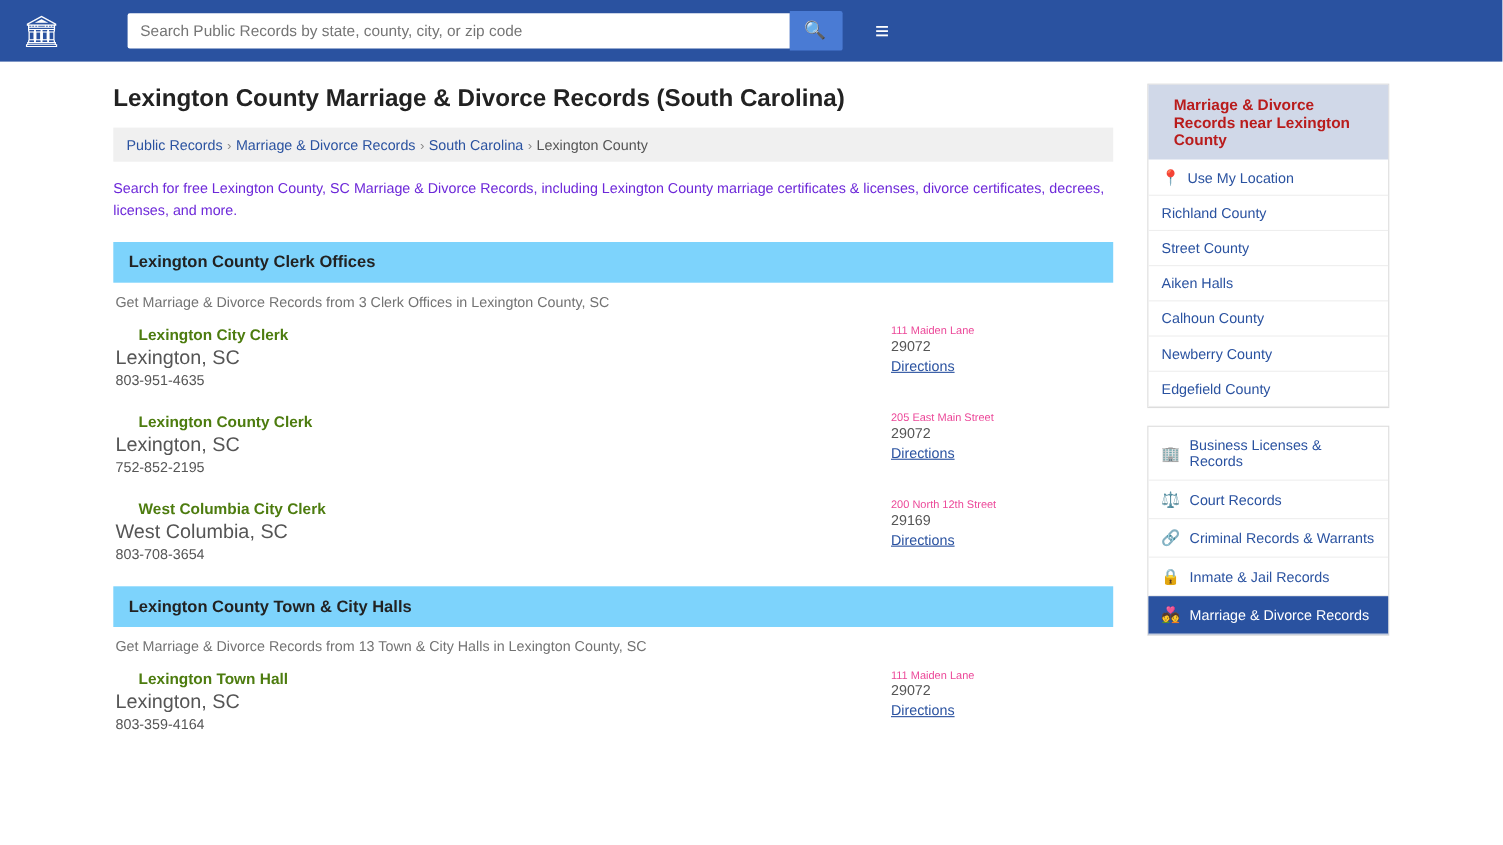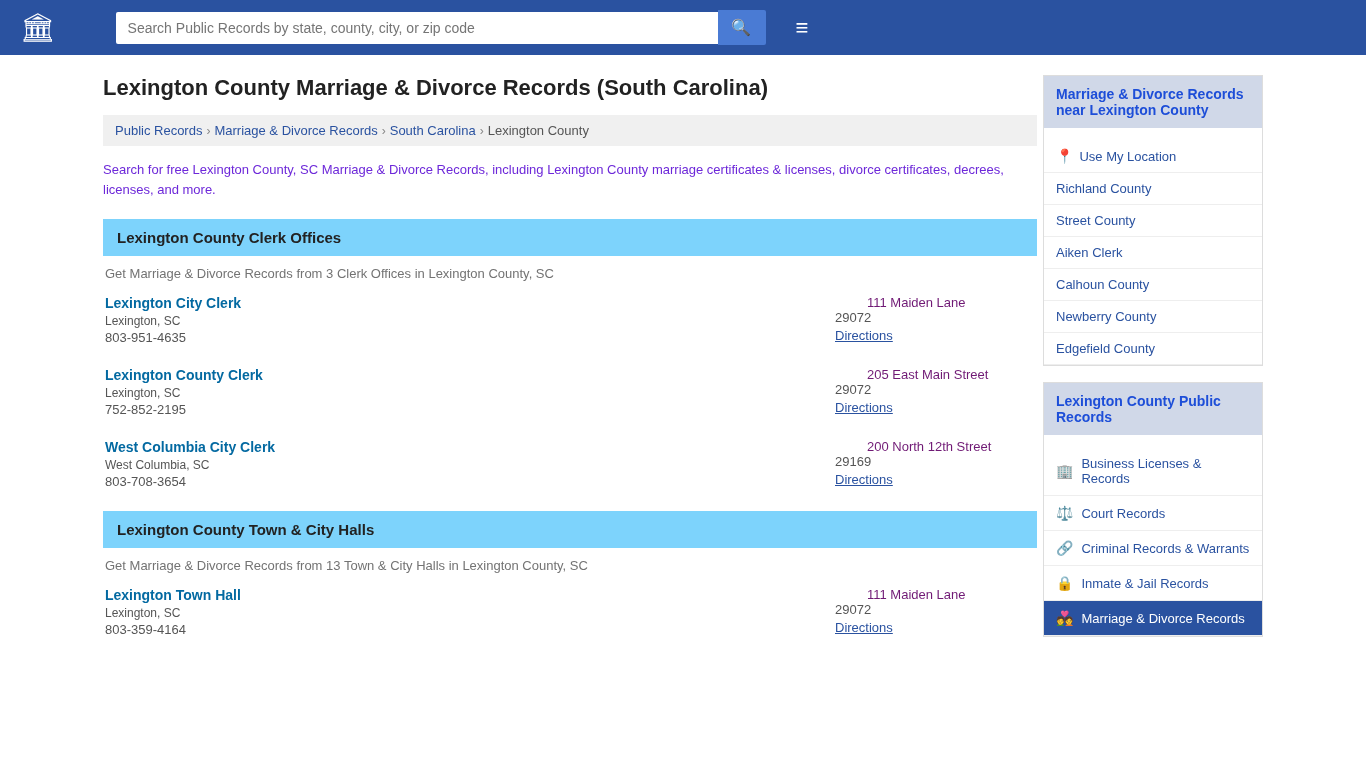--- a/index.html
+++ b/index.html
@@ -61,21 +61,21 @@
       font-size: 22px;
       margin-left: 10px;
     }
 
     
     .main-container {
       max-width: 1200px;
       margin: 0 auto;
       padding: 20px 20px;
       display: flex;
-      gap: 6px;
+      gap: 31px;
     }
 
     .content-area {
       flex: 1;
     }
 
     .page-title {
       font-size: 22px;
       font-weight: bold;
       color: #222;
@@ -125,37 +125,37 @@
     }
 
     
     .office-entry {
       margin-bottom: 20px;
       padding: 0 2px;
     }
     .office-name {
       font-weight: bold;
       font-size: 14px;
-      color: #0369a1;
+      color: #4d7c0f;
       margin-bottom: 3px;
+      margin-left: 21px;
     }
     .office-city {
-      font-size: 12px;
+      font-size: 18px;
       color: #555;
       margin-bottom: 2px;
     }
     .office-phone {
       font-size: 13px;
       color: #555;
       margin-bottom: 2px;
     }
     .office-address {
-      font-size: 13px;
-      color: #701a75;
-      margin-left: 32px;
+      font-size: 10px;
+      color: #ec4899;
     }
     .office-zip {
       font-size: 13px;
       color: #555;
       margin-bottom: 2px;
     }
     .directions-link {
       color: #2a52a0;
       text-decoration: underline;
       cursor: pointer;
@@ -175,25 +175,25 @@
     }
 
     
     .sidebar {
       width: 220px;
       flex-shrink: 0;
     }
 
     .sidebar-section-header {
       background: #d0d8e8;
-      padding: 10px 12px;
+      padding: 10px 23px;
       font-size: 14px;
       font-weight: bold;
-      color: #1d4ed8;
-      margin-bottom: 12px;
+      color: #b91c1c;
+      margin-bottom: 0;
     }
 
     .sidebar-nearby {
       border: 1px solid #ddd;
       margin-bottom: 16px;
     }
 
     .sidebar-location-item {
       padding: 8px 12px;
       font-size: 13px;
@@ -351,35 +351,34 @@
         <span class="location-pin">📍</span>
         <span>Use My Location</span>
       </div>
       <div class="sidebar-location-item">
         <a href="#">Richland County</a>
       </div>
       <div class="sidebar-location-item">
         <a href="#">Street County</a>
       </div>
       <div class="sidebar-location-item">
-        <a href="#">Aiken Clerk</a>
+        <a href="#">Aiken Halls</a>
       </div>
       <div class="sidebar-location-item">
         <a href="#">Calhoun County</a>
       </div>
       <div class="sidebar-location-item">
         <a href="#">Newberry County</a>
       </div>
       <div class="sidebar-location-item">
         <a href="#">Edgefield County</a>
       </div>
     </div>
 
     <div class="sidebar-public-records">
-      <div class="sidebar-section-header">Lexington County Public Records</div>
 
       <a href="#" class="sidebar-rec-item">
         <span class="rec-icon">🏢</span>
         <span>Business Licenses &amp; Records</span>
       </a>
       <a href="#" class="sidebar-rec-item">
         <span class="rec-icon">⚖️</span>
         <span>Court Records</span>
       </a>
       <a href="#" class="sidebar-rec-item">

